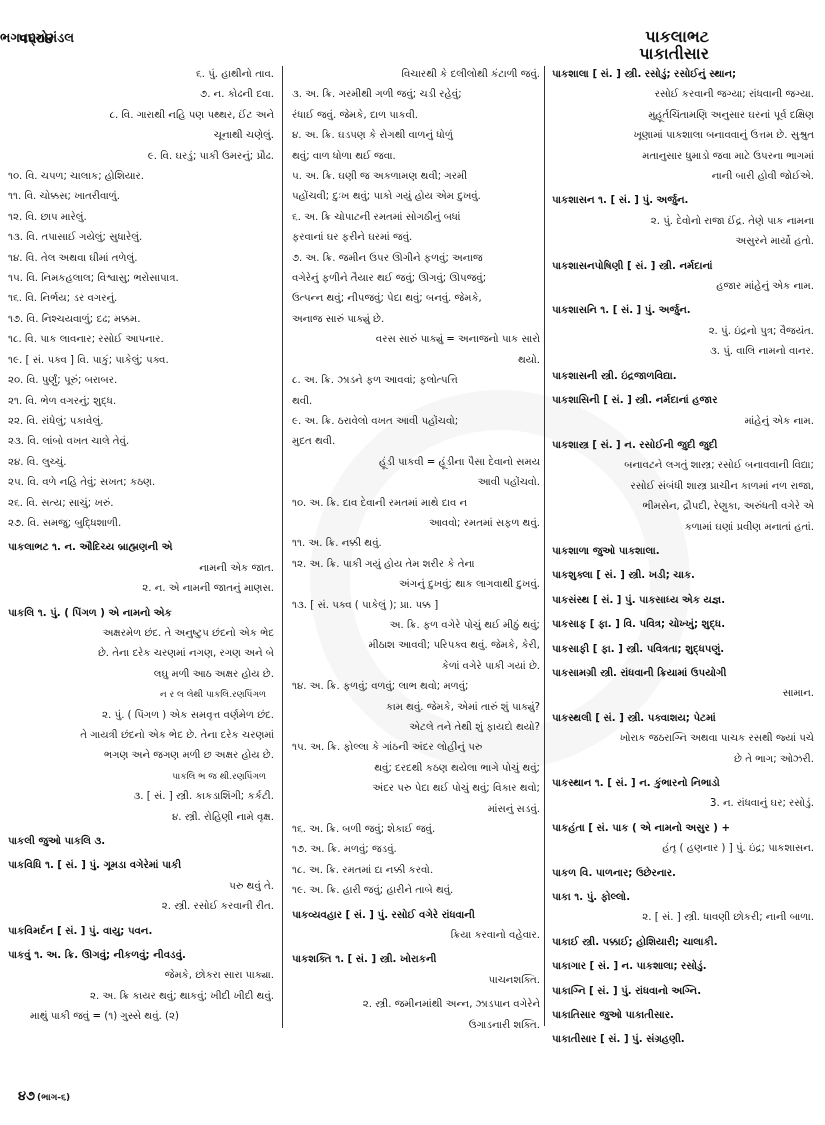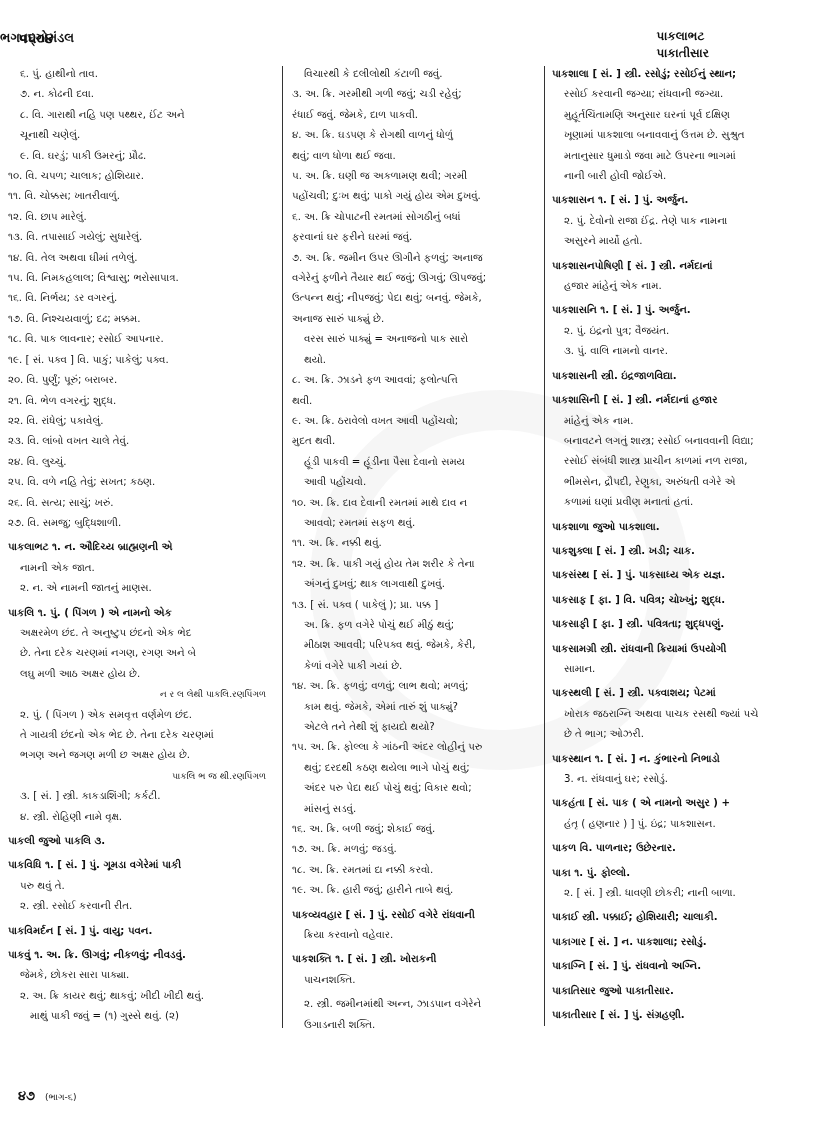--- a/index.html
+++ b/index.html
@@ -1,36 +1,36 @@
 <!DOCTYPE html>
 <html><head>
 <meta charset="utf-8">
 <style>
   html, body { margin:0; padding:0; background:#ffffff; }
   body { width:825px; height:1125px; position:relative; overflow:hidden;
          font-family:"DejaVu Sans", sans-serif; color:#111; }
   .hdr { position:absolute; top:0; left:0; width:723px; height:58px; }
   .pn { position:absolute; left:18px; top:30px; font-size:14px; font-weight:bold; }
   .bt { position:absolute; left:0; width:825px; top:30px; font-size:13px; font-weight:bold; }
-  .gw { position:absolute; right:14px; top:28px; text-align:left; font-size:12px; font-weight:bold; line-height:17px; }
+  .gw { position:absolute; right:14px; top:28px; text-align:right; font-size:16px; font-weight:bold; line-height:17px; }
   .col { position:absolute; top:64px; font-size:10.2px; line-height:20.4px; }
   .c1 { left:8px; width:266px; }
   .c2 { left:292px; width:248px; }
   .c3 { left:552px; width:262px; }
   .vr { position:absolute; top:66px; width:1px; background:#333; }
   .vr1 { left:282px; height:962px; }
   .vr2 { left:544px; height:960px; }
   .ln { white-space:nowrap; overflow:hidden; }
-  .ln.ind1 { padding-left:12px; }
+  .ln.ind1 { padding-left:12px;text-align:right; }
   .ln.ind2 { padding-left:22px; }
   .ln.hw { font-weight:bold; }
   .ln.gap { margin-top:4px; }
   .cite { display:flex; justify-content:flex-end; padding-left:34px; padding-right:8px; font-size:9px; }
   .footer { position:absolute; left:18px; top:1088px; font-size:13px; font-weight:bold; }
-  .footer span.small { font-size:9px; font-weight:normal; margin-left:10px; }
+  .footer span.small { font-size:9px; font-weight:bold; margin-left:2px; }
   .wm { position:absolute; left:310px; top:390px; width:300px; height:300px; border-radius:50%;
         border:40px solid #f2f2f2; opacity:.7; }
 </style>
 </head>
 <body>
 
 <div class="wm"></div>
 
 <div class="hdr">
   <div class="pn">૫૫૦૪</div>
@@ -158,20 +158,21 @@
     <div class="ln ind1">૨. પું. દેવોનો રાજા ઈંદ્ર. તેણે પાક નામના</div>
     <div class="ln ind1">અસુરને માર્યો હતો.</div>
     <div class="ln hw gap">પાકશાસનપોષિણી [ સં. ] સ્ત્રી. નર્મદાનાં</div>
     <div class="ln ind1">હજાર માંહેનું એક નામ.</div>
     <div class="ln hw gap">પાકશાસનિ ૧. [ સં. ] પું. અર્જુન.</div>
     <div class="ln ind1">૨. પું. ઇંદ્રનો પુત્ર; વૈજયંત.</div>
     <div class="ln ind1">૩. પું. વાલિ નામનો વાનર.</div>
     <div class="ln hw gap">પાકશાસની સ્ત્રી. ઇંદ્રજાળવિદ્યા.</div>
     <div class="ln hw gap">પાકશાસિની [ સં. ] સ્ત્રી. નર્મદાનાં હજાર</div>
     <div class="ln ind1">માંહેનું એક નામ.</div>
+    <div class="ln hw gap">પાકશાસ્ત્ર [ સં. ] ન. રસોઈની જુદી જુદી</div>
     <div class="ln ind1">બનાવટને લગતું શાસ્ત્ર; રસોઈ બનાવવાની વિદ્યા;</div>
     <div class="ln ind1">રસોઈ સંબંધી શાસ્ત્ર પ્રાચીન કાળમાં નળ રાજા,</div>
     <div class="ln ind1">ભીમસેન, દ્રૌપદી, રેણુકા, અરુંધતી વગેરે એ</div>
     <div class="ln ind1">કળામાં ઘણાં પ્રવીણ મનાતાં હતાં.</div>
     <div class="ln hw gap">પાકશાળા જુઓ પાકશાલા.</div>
     <div class="ln hw gap">પાકશુક્લા [ સં. ] સ્ત્રી. ખડી; ચાક.</div>
     <div class="ln hw gap">પાકસંસ્થ [ સં. ] પું. પાકસાધ્ય એક યજ્ઞ.</div>
     <div class="ln hw gap">પાકસાફ [ ફા. ] વિ. પવિત્ર; ચોખ્ખું; શુદ્ધ.</div>
     <div class="ln hw gap">પાકસાફી [ ફા. ] સ્ત્રી. પવિત્રતા; શુદ્ધપણું.</div>
     <div class="ln hw gap">પાકસામગ્રી સ્ત્રી. રાંધવાની ક્રિયામાં ઉપયોગી</div>

